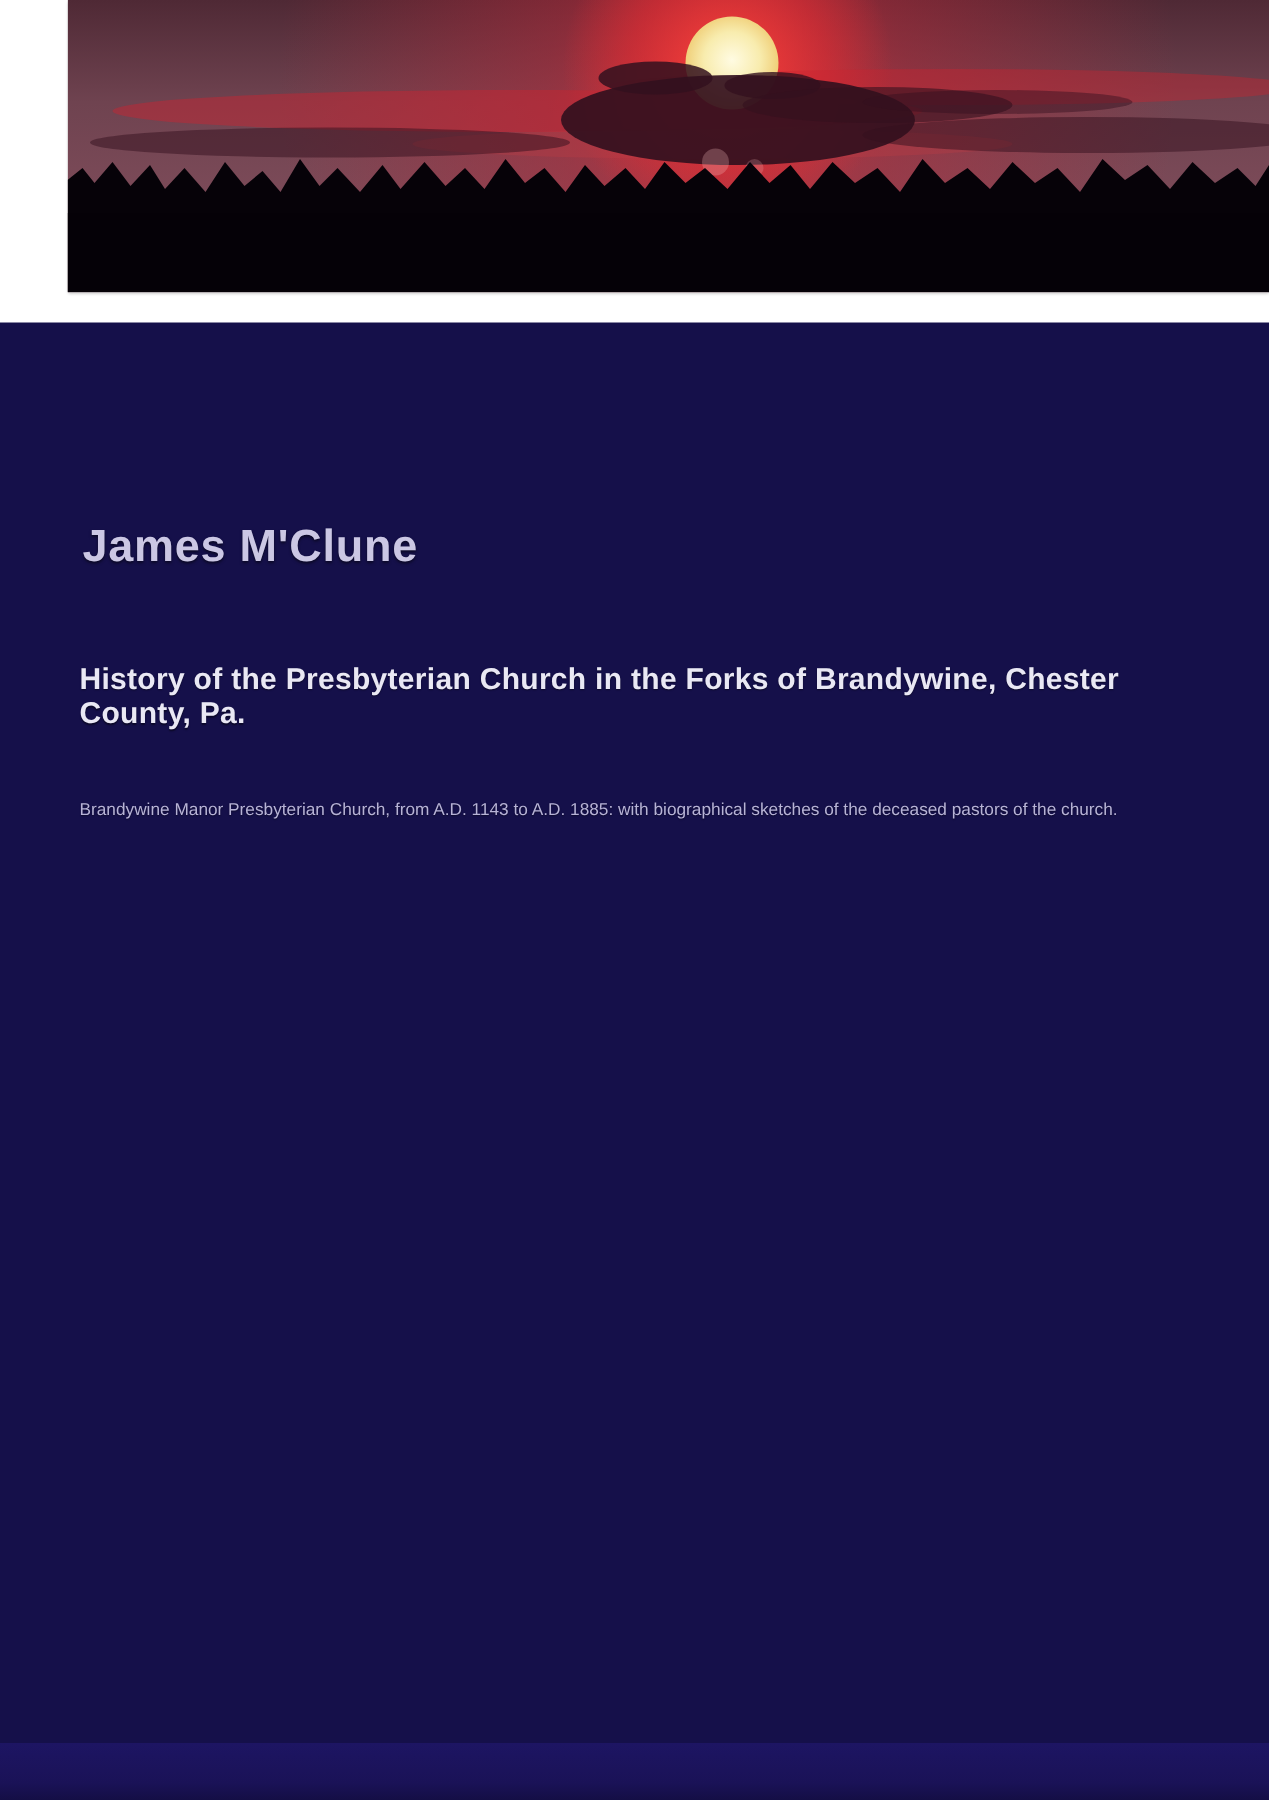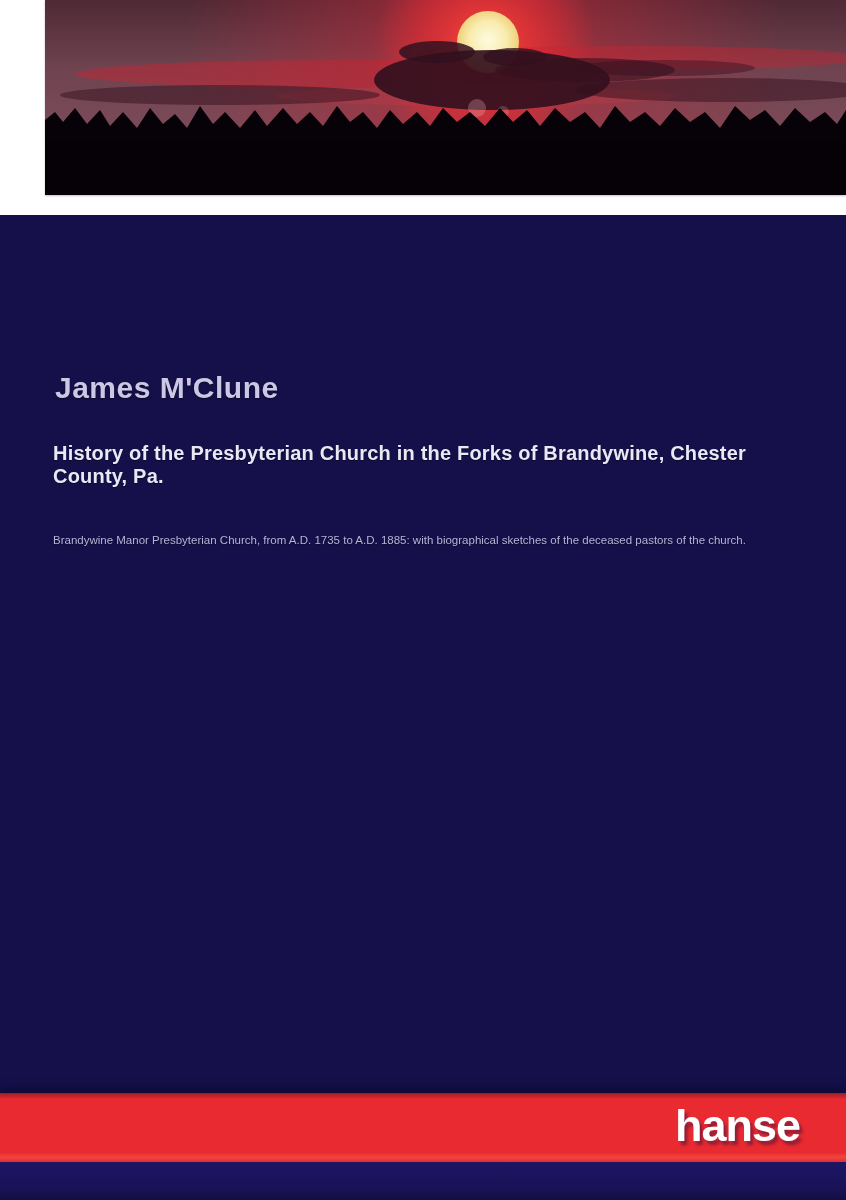--- a/index.html
+++ b/index.html
@@ -16,21 +16,21 @@
     font-family:"Liberation Sans",sans-serif;}
   .cover{position:relative;width:846px;height:1200px;background:var(--navy);}
 
   
   .photo-zone{position:absolute;top:0;left:0;width:846px;height:215px;background:#ffffff;}
   .photo{position:absolute;top:0;left:45px;width:801px;height:195px;overflow:hidden;
     box-shadow:0 1px 2px rgba(0,0,0,.25);}
   .photo svg{display:block;width:100%;height:100%;}
 
   
-  .author{position:absolute;left:55px;top:371px;font-size:30px;font-weight:600;
+  .author{position:absolute;left:55px;top:348px;font-size:30px;font-weight:600;
     letter-spacing:.5px;color:var(--author);text-shadow:0 1px 2px rgba(0,0,0,.5);}
   .title{position:absolute;left:53px;top:442px;width:760px;font-size:20px;font-weight:700;
     color:var(--title);letter-spacing:.2px;text-shadow:0 1px 1px rgba(0,0,0,.45);}
   .subtitle{position:absolute;left:53px;top:524px;width:705px;font-size:11.5px;font-weight:400;
     line-height:33px;color:var(--subtitle);text-shadow:0 1px 1px rgba(0,0,0,.4);}
 
   
   .band{position:absolute;left:0;top:1093px;width:846px;height:69px;
     background:linear-gradient(180deg,#9c1c26 0%,var(--red) 9%,var(--red) 86%,#f0453e 93%,var(--red) 100%);
     box-shadow:0 -4px 8px rgba(5,3,30,.5);}
@@ -104,21 +104,18 @@
         <path fill="#060208" d="M0,120 L10,112 L18,122 L30,108 L42,124 L55,110 L65,126 L78,112 L92,128 L105,108 L118,124 L130,114 L142,128 L155,106 L168,124 L180,112 L195,128 L210,110 L222,126 L238,108 L252,124 L265,112 L278,126 L292,106 L305,122 L318,112 L332,128 L345,110 L358,124 L372,112 L385,126 L398,108 L412,122 L425,112 L440,126 L455,108 L468,122 L482,110 L495,126 L510,108 L525,122 L540,112 L555,128 L570,106 L585,122 L600,112 L615,126 L630,108 L645,122 L660,112 L675,128 L690,106 L705,120 L720,110 L735,126 L750,108 L765,122 L780,112 L792,124 L801,110 L801,195 L0,195 Z"></path>
         <rect x="0" y="142" width="801" height="53" fill="#050107"></rect>
       </svg>
     </div>
   </div>
 
   <div class="author">James M'Clune</div>
 
   <div class="title">History of the Presbyterian Church in the Forks of Brandywine, Chester County, Pa.</div>
 
-  <div class="subtitle">Brandywine Manor Presbyterian Church, from A.D. 1735 to A.D. 1885: with biographical sketches of the deceased pastors of the church.</div>
+  <div class="subtitle">Brandywine Manor Presbyterian Church, from A.D. 1143 to A.D. 1885: with biographical sketches of the deceased pastors of the church.</div>
 
-  <div class="band">
-    <div class="logo">hanse</div>
-  </div>
 
   <div class="bottom-strip"></div>
 
 </div>
 
 </body></html>

